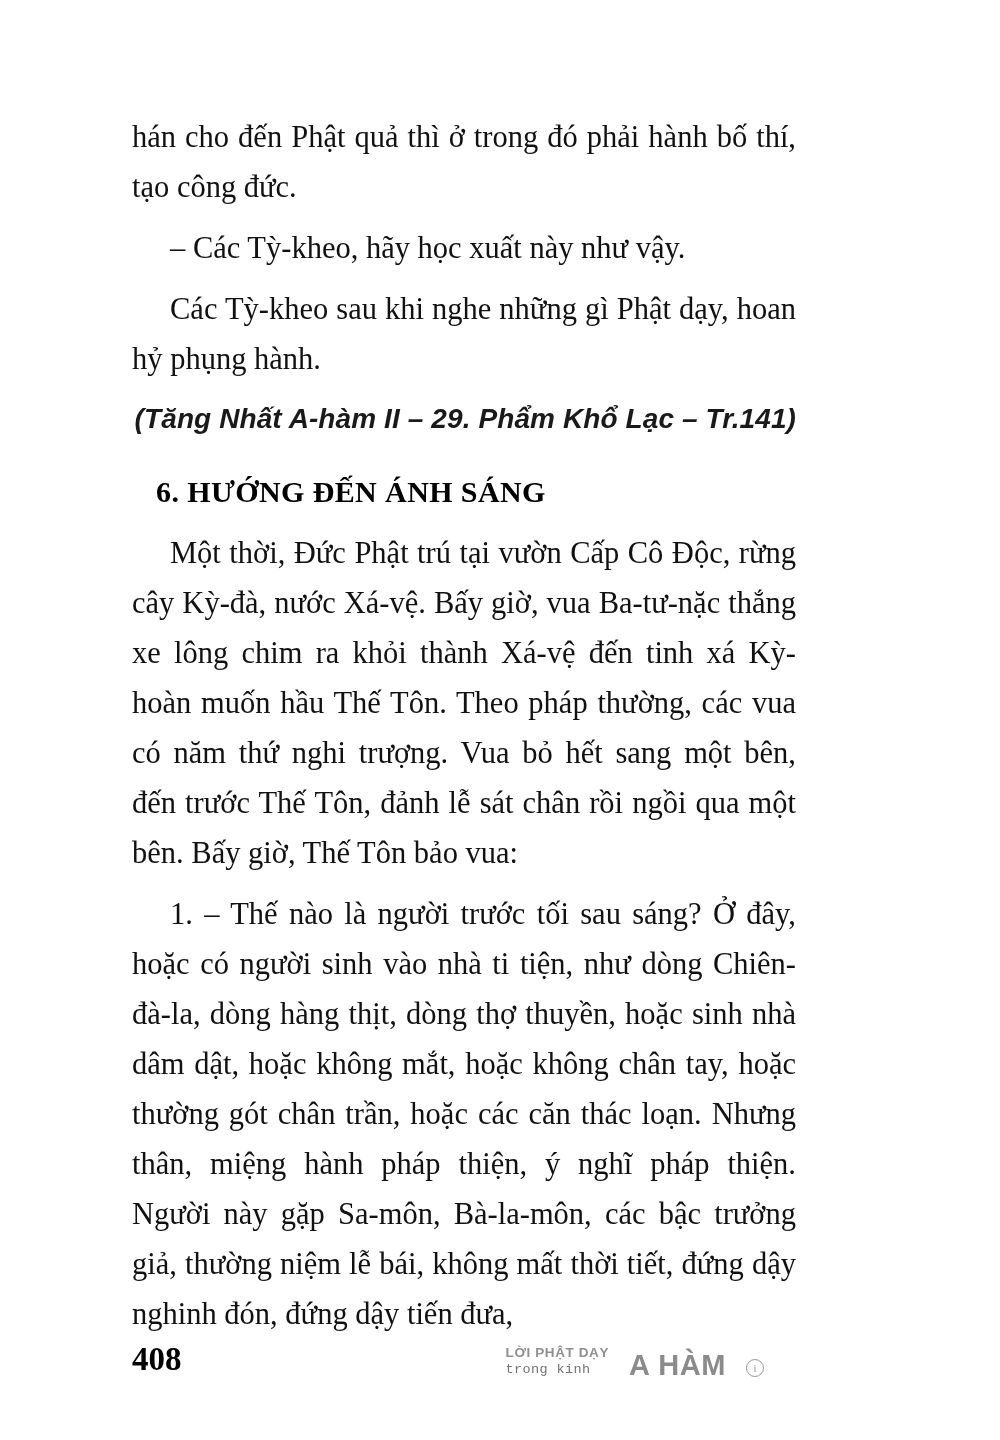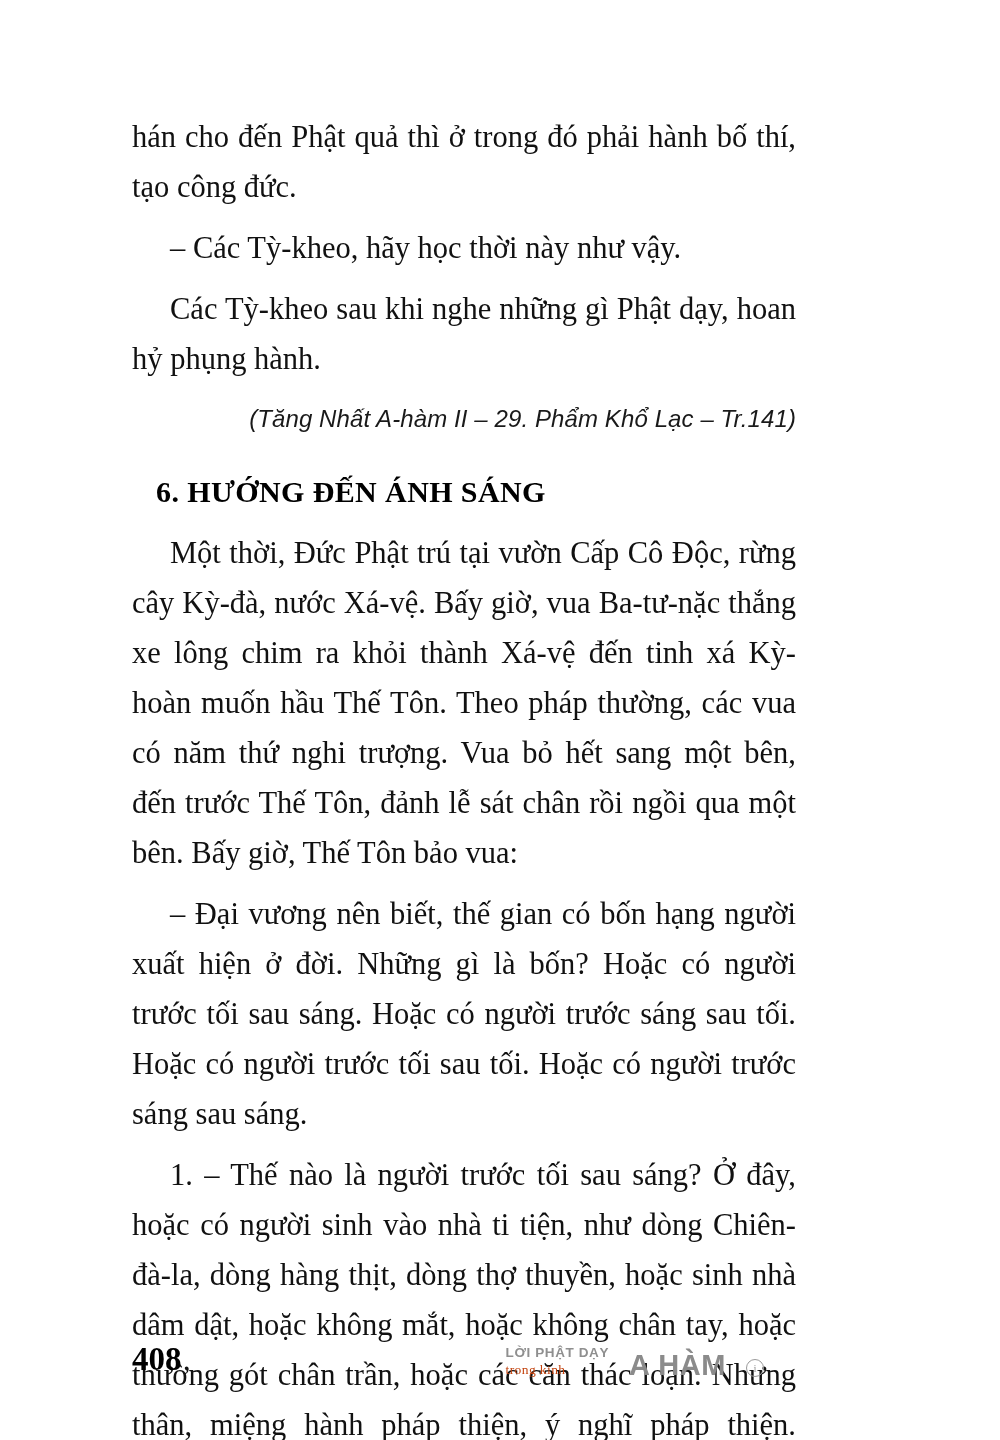--- a/index.html
+++ b/index.html
@@ -32,26 +32,27 @@
   }
   .para-indent {
     text-indent: 38px;
   }
   .para-gap {
     margin-top: 11px;
   }
   .source-line {
     font-family: "Liberation Sans", sans-serif;
     font-style: italic;
-    font-size: 24px;
+    font-size: 28px;
     line-height: 38px;
     text-align: right;
     color: #1a1a1a;
     margin: 16px 0 0 0;
     letter-spacing: 0.1px;
+    font-weight: bold;
   }
   .section-heading {
     font-family: "Liberation Serif", serif;
     font-weight: bold;
     font-size: 30px;
     line-height: 44px;
     letter-spacing: 0.4px;
     color: #000000;
     margin: 32px 0 14px 24px;
   }
@@ -89,24 +90,24 @@
     padding-bottom: 4px;
   }
   .brand-line1 {
     font-family: "Liberation Sans", sans-serif;
     font-weight: bold;
     font-size: 13.5px;
     letter-spacing: 0.6px;
     color: #8f8f8f;
   }
   .brand-line2 {
-    font-family: Liberation Serif, serif;
+    font-family: Liberation Mono, monospace;
     font-size: 13.5px;
     letter-spacing: 0.4px;
-    color: #c2410c;
+    color: #737373;
     margin-top: 3px;
   }
   .brand-main {
     font-family: "Liberation Sans", sans-serif;
     font-weight: bold;
     font-size: 29px;
     letter-spacing: 0.6px;
     color: #8b8b8b;
     line-height: 1;
     text-align: center;
@@ -125,31 +126,30 @@
     margin-bottom: 3px;
   }
 </style>
 </head>
 <body>
 
 <div class="page">
 
   <p class="body-text">hán cho đến Phật quả thì ở trong đó phải hành bố thí, tạo công đức.</p>
 
-  <p class="body-text para-indent para-gap">– Các Tỳ-kheo, hãy học thời này như vậy.</p>
+  <p class="body-text para-indent para-gap">– Các Tỳ-kheo, hãy học xuất này như vậy.</p>
 
   <p class="body-text para-indent para-gap">Các Tỳ-kheo sau khi nghe những gì Phật dạy, hoan hỷ phụng hành.</p>
 
   <p class="source-line">(Tăng Nhất A-hàm II – 29. Phẩm Khổ Lạc – Tr.141)</p>
 
   <h2 class="section-heading">6. HƯỚNG ĐẾN ÁNH SÁNG</h2>
 
   <p class="body-text para-indent">Một thời, Đức Phật trú tại vườn Cấp Cô Độc, rừng cây Kỳ-đà, nước Xá-vệ. Bấy giờ, vua Ba-tư-nặc thắng xe lông chim ra khỏi thành Xá-vệ đến tinh xá Kỳ-hoàn muốn hầu Thế Tôn. Theo pháp thường, các vua có năm thứ nghi trượng. Vua bỏ hết sang một bên, đến trước Thế Tôn, đảnh lễ sát chân rồi ngồi qua một bên. Bấy giờ, Thế Tôn bảo vua:</p>
 
-  <p class="body-text para-indent para-gap">– Đại vương nên biết, thế gian có bốn hạng người xuất hiện ở đời. Những gì là bốn? Hoặc có người trước tối sau sáng. Hoặc có người trước sáng sau tối. Hoặc có người trước tối sau tối. Hoặc có người trước sáng sau sáng.</p>
 
   <p class="body-text para-indent para-gap">1. – Thế nào là người trước tối sau sáng? Ở đây, hoặc có người sinh vào nhà ti tiện, như dòng Chiên-đà-la, dòng hàng thịt, dòng thợ thuyền, hoặc sinh nhà dâm dật, hoặc không mắt, hoặc không chân tay, hoặc thường gót chân trần, hoặc các căn thác loạn. Nhưng thân, miệng hành pháp thiện, ý nghĩ pháp thiện. Người này gặp Sa-môn, Bà-la-môn, các bậc trưởng giả, thường niệm lễ bái, không mất thời tiết, đứng dậy nghinh đón, đứng dậy tiến đưa,</p>
 
   <div class="footer">
     <div class="page-number">408</div>
     <div class="brand">
       <div class="brand-stack">
         <span class="brand-line1">LỜI PHẬT DẠY</span>
         <span class="brand-line2">trong kinh</span>
       </div>

